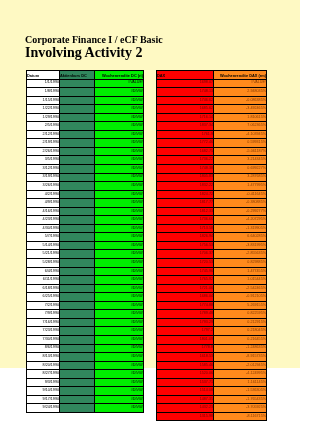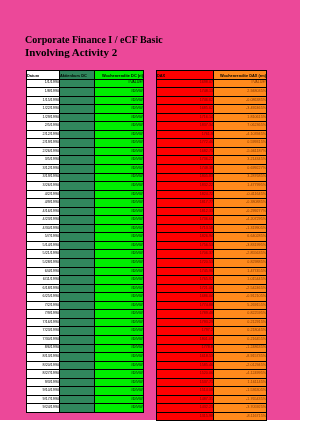--- a/index.html
+++ b/index.html
@@ -10,40 +10,40 @@
     background: #ffffff;
     overflow: hidden;
   }
   body {
     font-family: "Liberation Serif", serif;
     -webkit-font-smoothing: none;
   }
   #sheet {
     position: relative;
     width: 300px;
-    height: 420px;
-    background: #ec4899;
+    height: 368px;
+    background: #fef9c3;
   }
   #title-block {
     position: absolute;
     left: 25px;
     top: 34px;
   }
   #doc-title {
     font-family: "Liberation Serif", serif;
     font-weight: bold;
     font-size: 10px;
     line-height: 12px;
     color: #000000;
     white-space: nowrap;
   }
   #doc-subtitle {
     font-family: "Liberation Serif", serif;
     font-weight: bold;
-    font-size: 11px;
+    font-size: 14px;
     line-height: 11px;
     color: #000000;
     white-space: nowrap;
     margin-top: 1px;
   }
 
   .tbl {
     position: absolute;
     border-collapse: collapse;
     table-layout: fixed;

